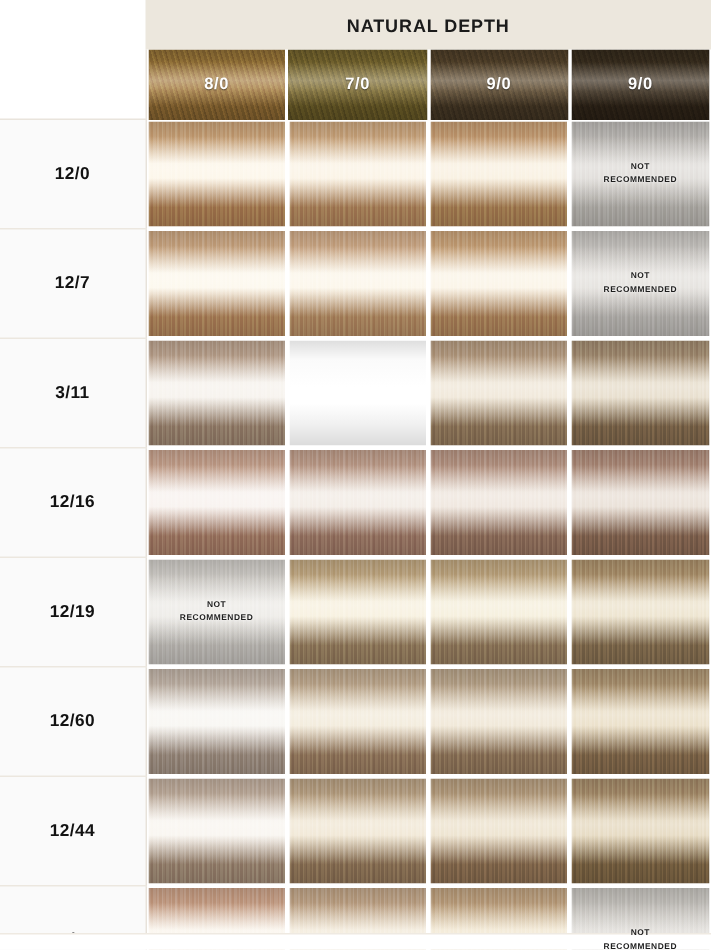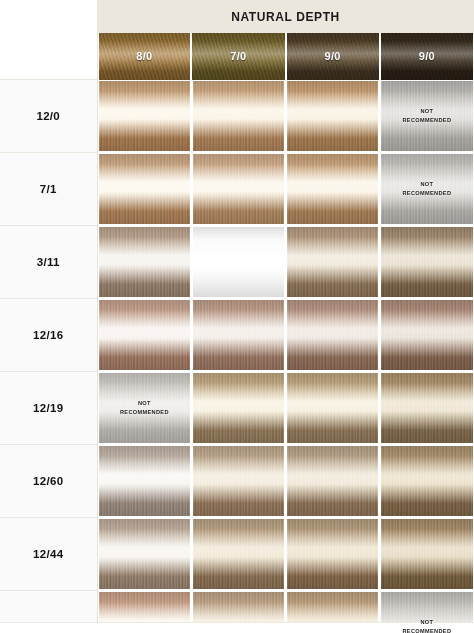--- a/index.html
+++ b/index.html
@@ -290,21 +290,21 @@
                 <div class="shine" style="background: linear-gradient(rgba(0, 0, 0, 0.13) 0%, rgba(0, 0, 0, 0.02) 18%, rgba(255, 255, 255, 0.3) 44%, rgba(255, 255, 255, 0.1) 60%, rgba(0, 0, 0, 0.06) 80%, rgba(0, 0, 0, 0.14) 100%);"></div>
               </div>
               <div class="nr-text">
                 <span>NOT</span>
                 <span>RECOMMENDED</span>
               </div>
             </div>
           </td>
         </tr>
         <tr>
-          <td class="shade-label">7/1</td>
+          <td class="shade-label">12/7</td>
           <td class="swatch-cell">
             <div class="swatch">
               <div class="hair">
                 <div class="base" style="background: linear-gradient(rgb(200, 165, 130) 0%, rgb(200, 165, 130) 14%, rgb(253, 248, 236) 40%, rgb(253, 248, 236) 54%, rgb(171, 128, 88) 82%, rgb(171, 128, 88) 100%);"></div>
                 <div class="strands"></div>
                 <div class="shine" style="background: linear-gradient(rgba(0, 0, 0, 0.13) 0%, rgba(0, 0, 0, 0.02) 18%, rgba(255, 255, 255, 0.3) 44%, rgba(255, 255, 255, 0.1) 60%, rgba(0, 0, 0, 0.06) 80%, rgba(0, 0, 0, 0.14) 100%);"></div>
               </div>
             </div>
           </td>
           <td class="swatch-cell">

